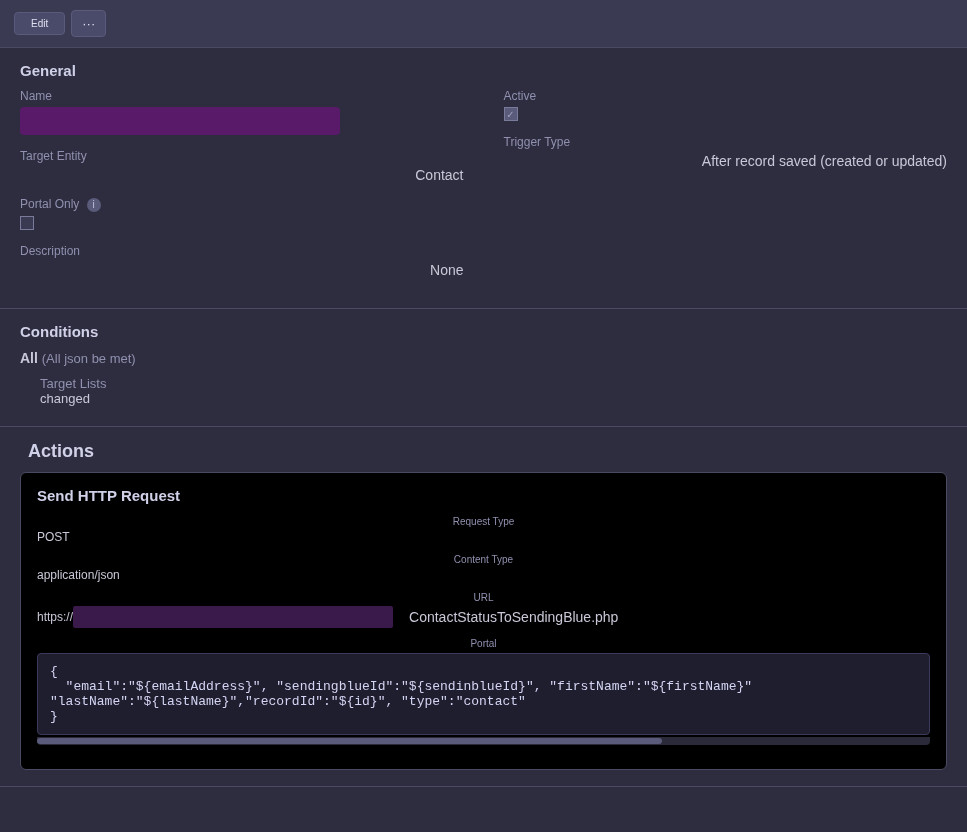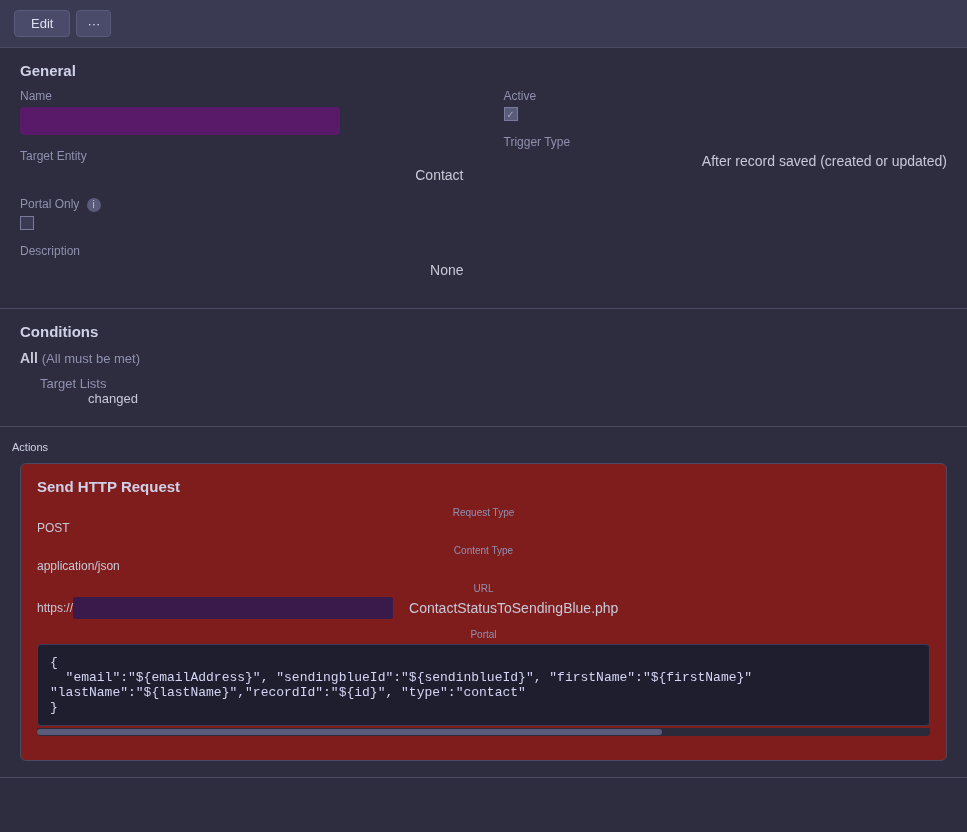--- a/index.html
+++ b/index.html
@@ -21,21 +21,21 @@
       gap: 6px;
       border-bottom: 1px solid #4a4a62;
     }
     .btn-edit {
       background: #4a4a6a;
       color: #e0e0f0;
       border: 1px solid #5a5a7a;
       padding: 5px 16px;
       border-radius: 4px;
       cursor: pointer;
-      font-size: 13px;
+      font-size: 10px;
     }
     .btn-more {
       background: #4a4a6a;
       color: #e0e0f0;
       border: 1px solid #5a5a7a;
       padding: 5px 10px;
       border-radius: 4px;
       cursor: pointer;
       font-size: 13px;
     }
@@ -134,34 +134,33 @@
       margin-left: 20px;
       margin-bottom: 4px;
     }
     .condition-field-label {
       font-size: 13px;
       color: #9090b0;
     }
     .condition-field-value {
       font-size: 13px;
       color: #c8c8d8;
-      margin-left: 48px;
     }
 
     
     .actions-header {
-      padding: 14px 20px 10px 12px;
-      font-size: 11px;
-      font-weight: 400;
+      padding: 14px 20px 10px 28px;
+      font-size: 18px;
+      font-weight: 700;
       color: #d0d0e8;
     }
 
     
     .http-card {
-      background: #7f1d1d;
+      background: #000000;
       border: 1px solid #4a4a62;
       border-radius: 6px;
       margin: 0 20px 16px 20px;
       padding: 14px 16px;
     }
     .http-card-title {
       font-size: 15px;
       font-weight: 600;
       color: #d0d0e8;
       margin-bottom: 12px;
@@ -276,21 +275,21 @@
       </div>
     </div>
   </div>
 </div>
 
 <div class="section">
   <div class="section-header">Conditions</div>
   <div class="section-body">
     <div class="conditions-all">
       <span class="all-label">All</span>
-      <span class="all-sub">(All must be met)</span>
+      <span class="all-sub">(All json be met)</span>
     </div>
     <div class="condition-row">
       <div class="condition-field-label">Target Lists</div>
       <div class="condition-field-value">changed</div>
     </div>
   </div>
 </div>
 
 <div class="section">
   <div class="actions-header">Actions</div>

